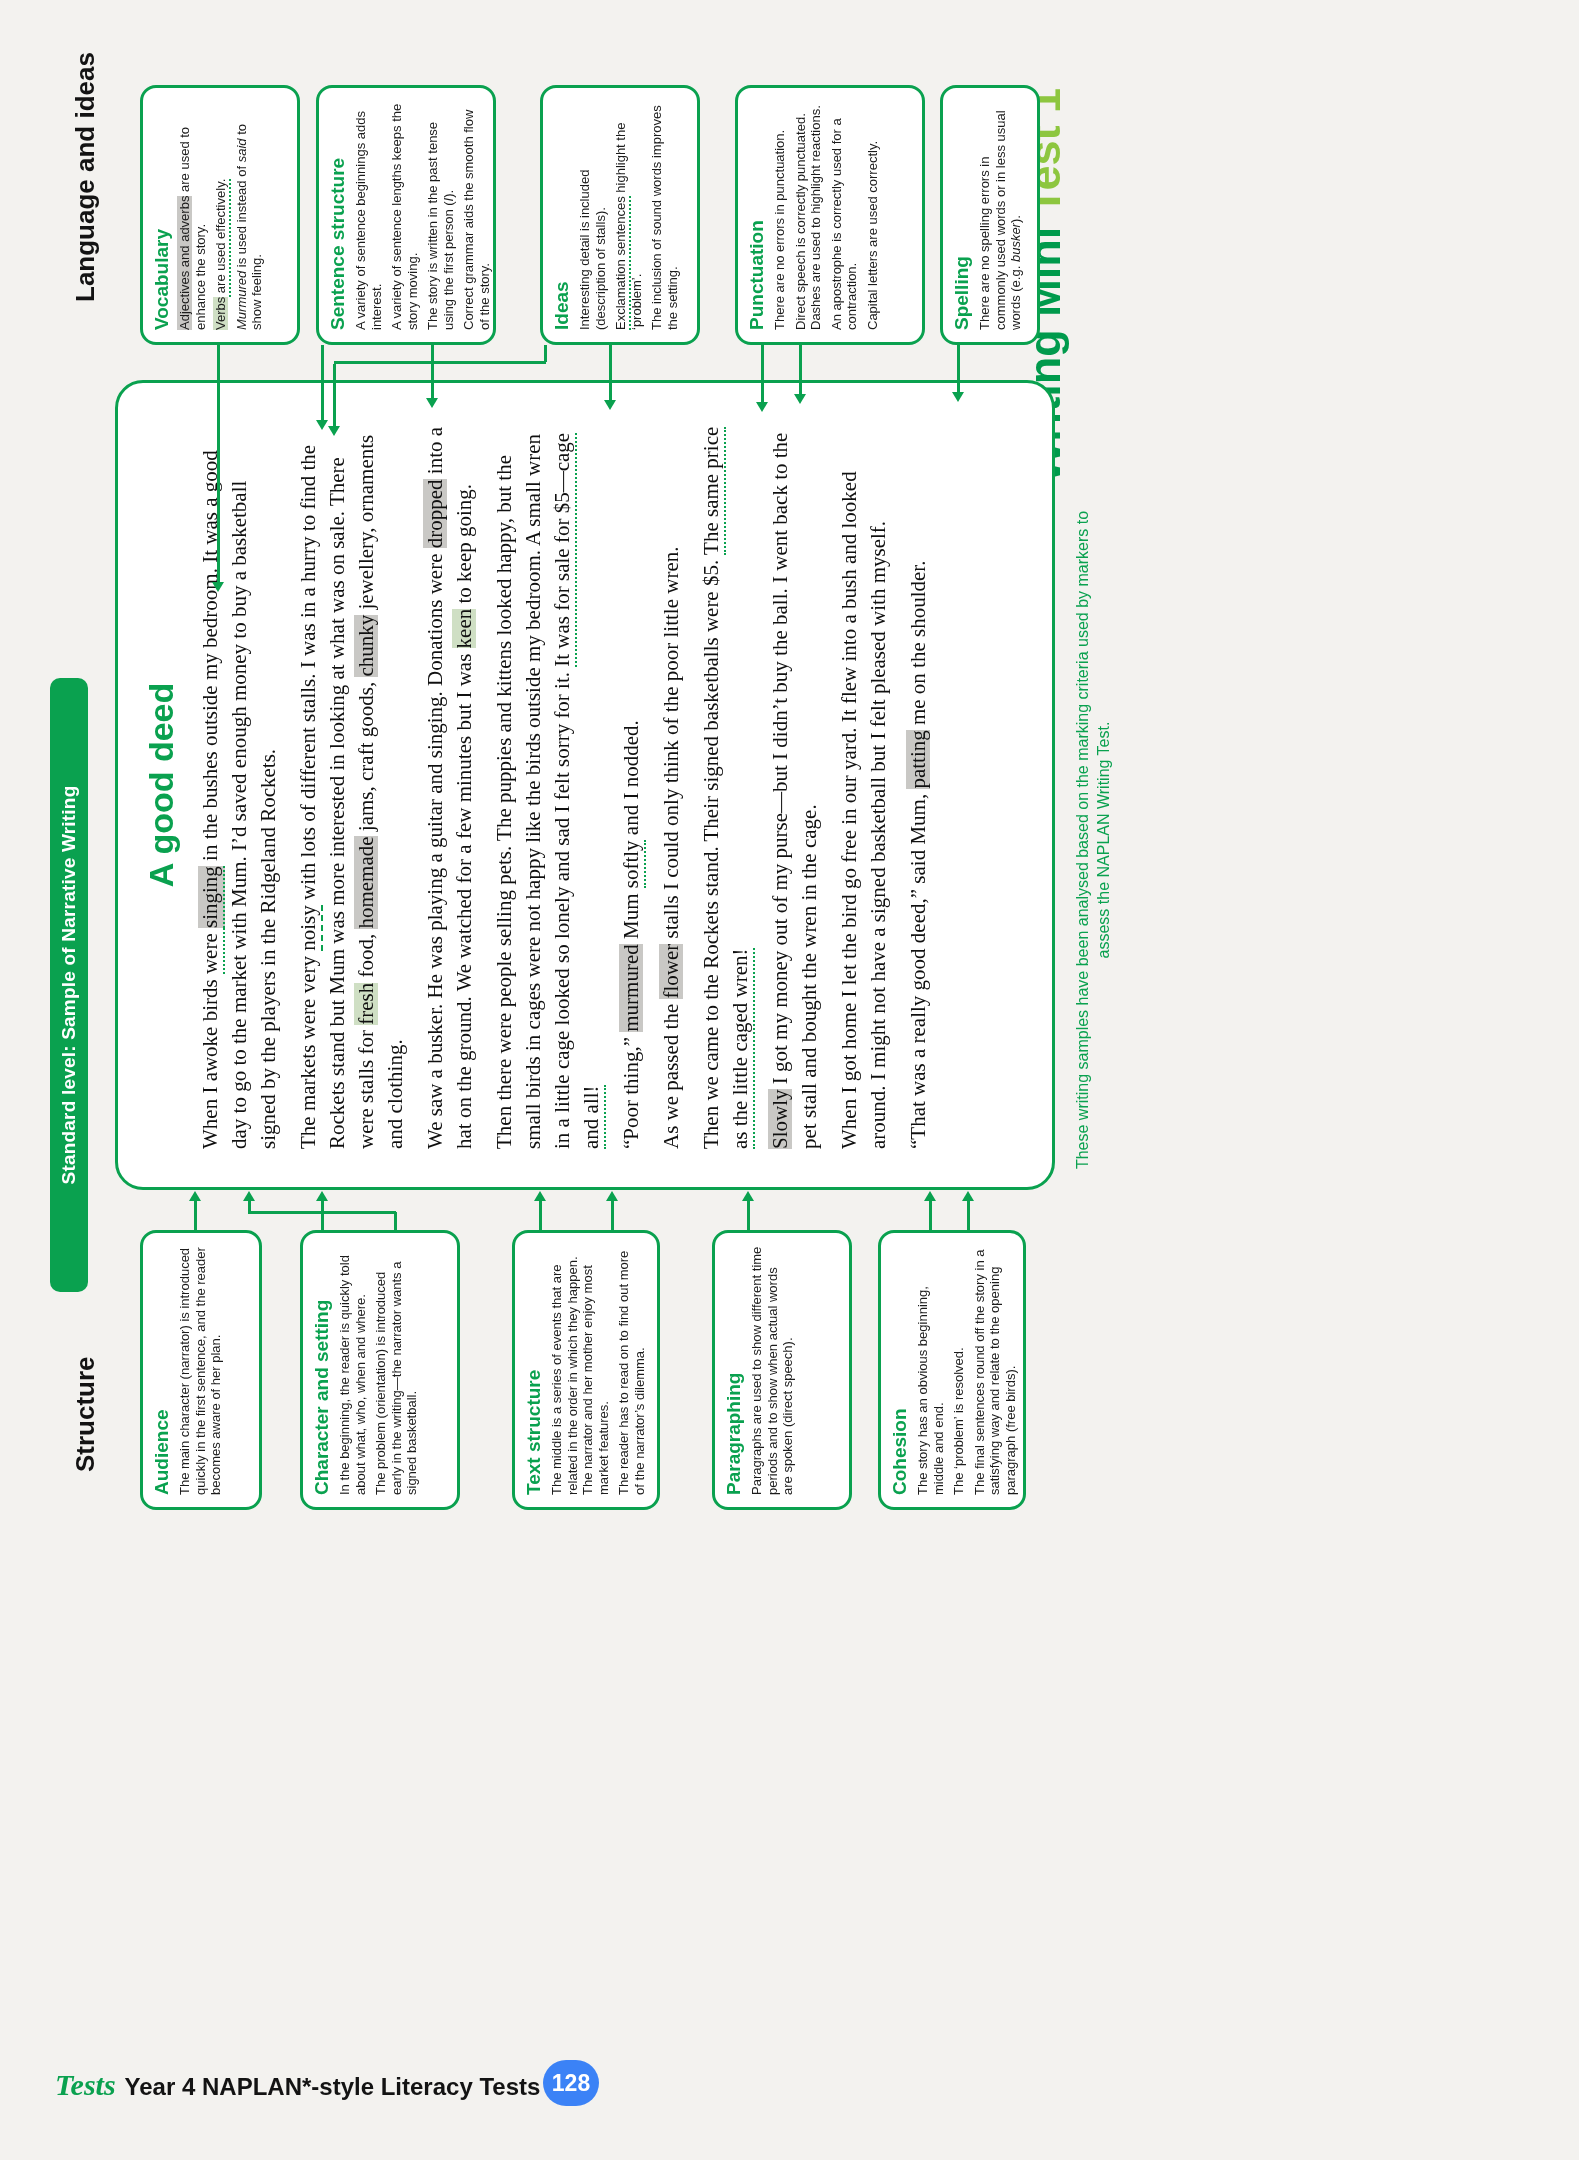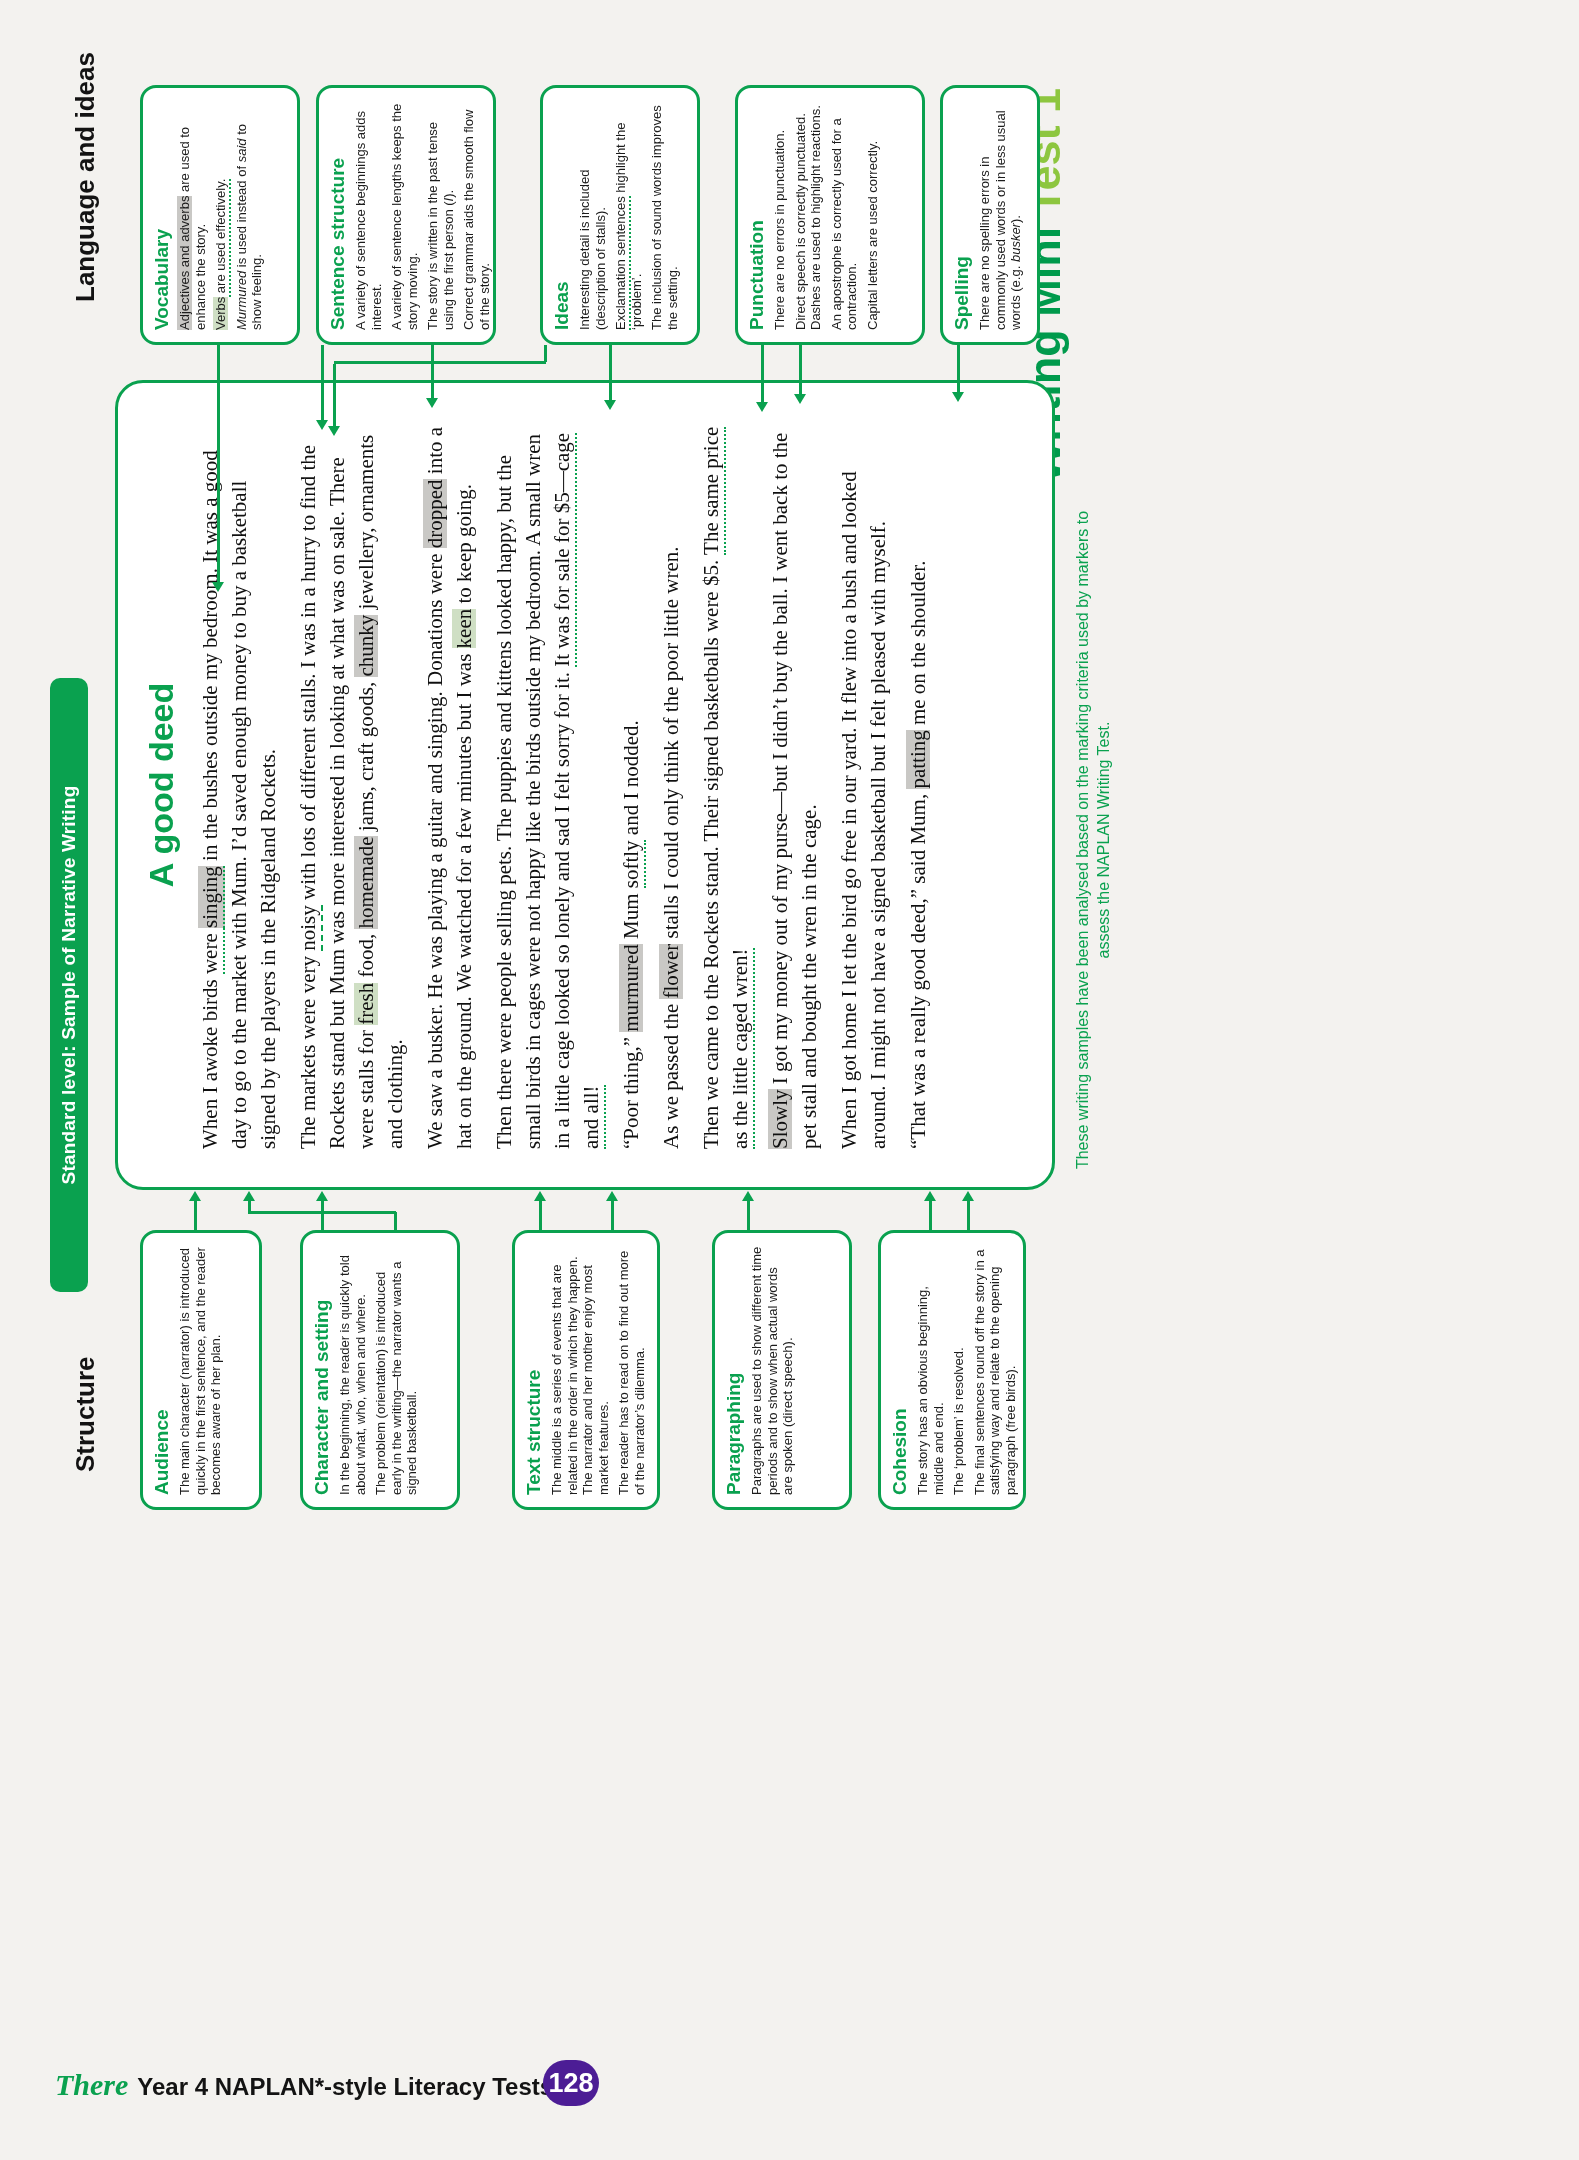--- a/index.html
+++ b/index.html
@@ -66,22 +66,22 @@
   .vline{position:absolute;width:2.5px;background:#0aa14f;}
   .arrowl{position:absolute;width:0;height:0;border-top:6px solid transparent;border-bottom:6px solid transparent;border-right:10px solid #0aa14f;}
   .arrowr{position:absolute;width:0;height:0;border-top:6px solid transparent;border-bottom:6px solid transparent;border-left:10px solid #0aa14f;}
 
   
   .footer{position:absolute;left:0;top:2052px;width:1579px;height:108px;}
   .footer-text{position:absolute;left:55px;top:16px;white-space:nowrap;}
   .brand{font-family:"Liberation Serif",serif;font-style:italic;font-weight:bold;color:#0aa14f;font-size:30px;}
   .series{font-weight:bold;color:#131313;font-size:24px;margin-left:9px;}
   .pagenum{
-    position:absolute;left:543px;top:8px;width:56px;height:46px;background:#4c1d95;
-    border-radius:23px;color:#fff;font-size:27px;font-weight:bold;text-align:center;line-height:46px;
+    position:absolute;left:543px;top:8px;width:56px;height:46px;background:#3b82f6;
+    border-radius:23px;color:#fff;font-size:23px;font-weight:bold;text-align:center;line-height:46px;
   }
 </style>
 </head>
 <body>
 
 <div id="page">
 
   <div class="rot">
 
     <div class="banner">Standard level: Sample of Narrative Writing</div>
@@ -220,18 +220,18 @@
     <div class="arrowr" style="left:849px;top:742px;"></div>
     <div class="hline" style="left:820px;top:929px;width:30px;"></div>
     <div class="arrowr" style="left:849px;top:924px;"></div>
     <div class="hline" style="left:820px;top:967px;width:30px;"></div>
     <div class="arrowr" style="left:849px;top:962px;"></div>
 
   </div>
 
   <div class="footer">
     <div class="footer-text">
-      <span class="brand">There</span><span class="series">Year 4 NAPLAN*-style Literacy Tests</span>
+      <span class="brand">Tests</span><span class="series">Year 4 NAPLAN*-style Literacy Tests</span>
     </div>
     <div class="pagenum">128</div>
   </div>
 
 </div>
 
 </body></html>

